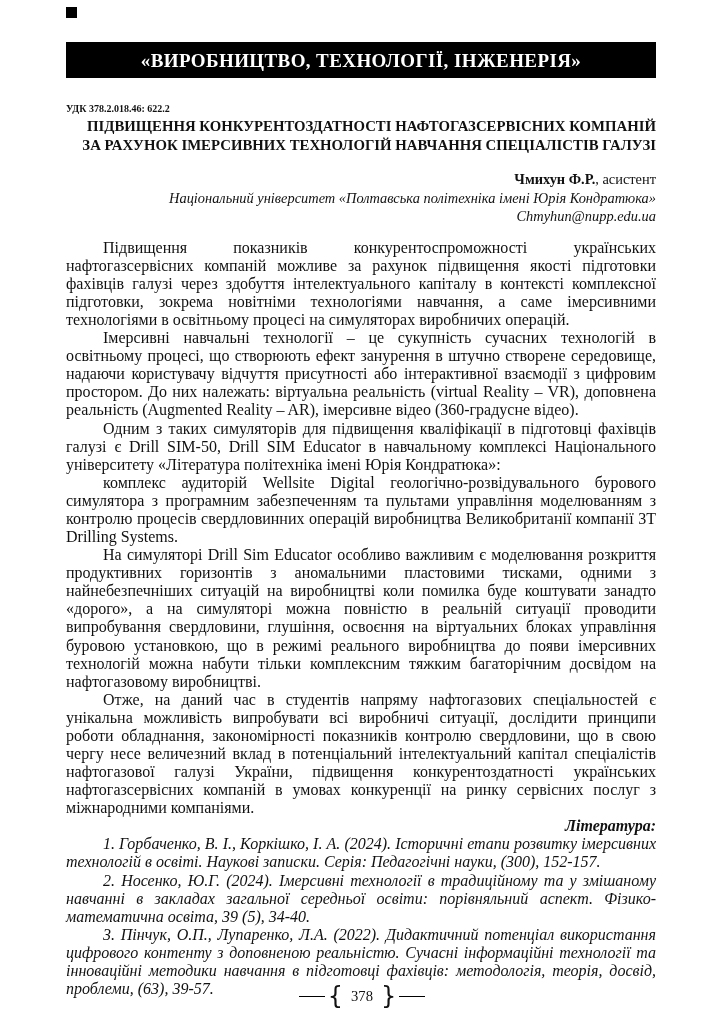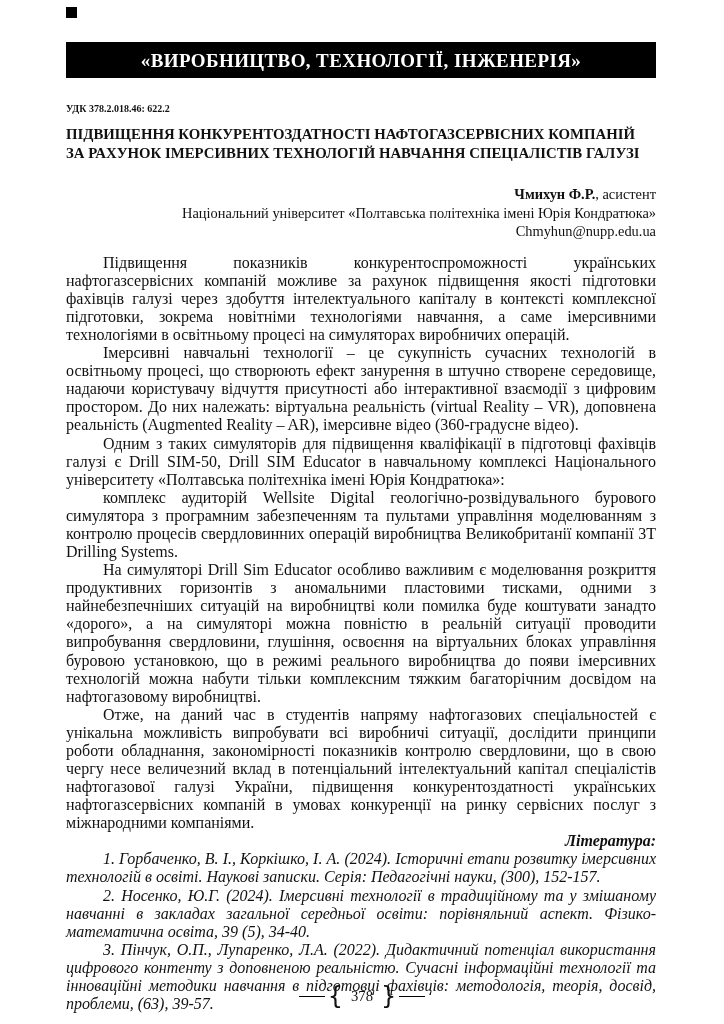--- a/index.html
+++ b/index.html
@@ -30,34 +30,34 @@
     line-height: 1;
     padding: 9px 0 8px 0;
     letter-spacing: 0.4px;
   }
   .udc {
     margin-top: 25px;
     font-weight: 700;
     font-size: 10px;
   }
   .title {
-    margin-top: 11px;
+    margin-top: 3px;
     font-weight: 700;
     font-size: 14.8px;
-    text-align: left;
+    text-align: right;
     line-height: 1.3;
   }
   .byline {
-    margin-top: 22px;
+    margin-top: 15px;
     text-align: right;
     font-size: 14.4px;
     line-height: 1.28;
   }
   .byline .name { font-weight: 700; }
-  .byline .affil, .byline .email { }
+  .byline .affil, .byline .email { font-style: italic; }
   .bodytext {
     margin-top: 13px;
     font-size: 16px;
     line-height: 1.13;
     text-align: justify;
   }
   .bodytext p {
     margin: 0;
     text-indent: 37px;
   }
@@ -109,21 +109,21 @@
 
   <div class="byline">
     <div><span class="name">Чмихун Ф.Р.</span><span>, асистент</span></div>
     <div class="affil">Національний університет «Полтавська політехніка імені Юрія Кондратюка»</div>
     <div class="email">Chmyhun@nupp.edu.ua</div>
   </div>
 
   <div class="bodytext">
     <p>Підвищення показників конкурентоспроможності українських нафтогазсервісних компаній можливе за рахунок підвищення якості підготовки фахівців галузі через здобуття інтелектуального капіталу в контексті комплексної підготовки, зокрема новітніми технологіями навчання, а саме імерсивними технологіями в освітньому процесі на симуляторах виробничих операцій.</p>
     <p>Імерсивні навчальні технології – це сукупність сучасних технологій в освітньому процесі, що створюють ефект занурення в штучно створене середовище, надаючи користувачу відчуття присутності або інтерактивної взаємодії з цифровим простором. До них належать: віртуальна реальність (virtual Reality – VR), доповнена реальність (Augmented Reality – AR), імерсивне відео (360-градусне відео).</p>
-    <p>Одним з таких симуляторів для підвищення кваліфікації в підготовці фахівців галузі є Drill SIM-50, Drill SIM Educator в навчальному комплексі Національного університету «Полтавська політехніка імені Юрія Кондратюка»:</p>
+    <p>Одним з таких симуляторів для підвищення кваліфікації в підготовці фахівців галузі є Drill SIM-50, Drill SIM Educator в навчальному комплексі Національного університету «Література політехніка імені Юрія Кондратюка»:</p>
     <p>комплекс аудиторій Wellsite Digital геологічно-розвідувального бурового симулятора з програмним забезпеченням та пультами управління моделюванням з контролю процесів свердловинних операцій виробництва Великобританії компанії 3T Drilling Systems.</p>
     <p>На симуляторі Drill Sim Educator особливо важливим є моделювання розкриття продуктивних горизонтів з аномальними пластовими тисками, одними з найнебезпечніших ситуацій на виробництві коли помилка буде коштувати занадто «дорого», а на симуляторі можна повністю в реальній ситуації проводити випробування свердловини, глушіння, освоєння на віртуальних блоках управління буровою установкою, що в режимі реального виробництва до появи імерсивних технологій можна набути тільки комплексним тяжким багаторічним досвідом на нафтогазовому виробництві.</p>
     <p>Отже, на даний час в студентів напряму нафтогазових спеціальностей є унікальна можливість випробувати всі виробничі ситуації, дослідити принципи роботи обладнання, закономірності показників контролю свердловини, що в свою чергу несе величезний вклад в потенціальний інтелектуальний капітал спеціалістів нафтогазової галузі України, підвищення конкурентоздатності українських нафтогазсервісних компаній в умовах конкуренції на ринку сервісних послуг з міжнародними компаніями.</p>
 
     <p class="lit-head">Література:</p>
 
     <p class="ref">1. Горбаченко, В. І.,  Коркішко, І. А. (2024). Історичні етапи розвитку імерсивних технологій в освіті. Наукові записки. Серія: Педагогічні науки, (300), 152-157.</p>
     <p class="ref">2. Носенко, Ю.Г. (2024). Імерсивні технології в традиційному та у змішаному навчанні в закладах загальної середньої освіти: порівняльний аспект. Фізико-математична освіта, 39 (5), 34-40.</p>
     <p class="ref">3. Пінчук, О.П., Лупаренко, Л.А. (2022). Дидактичний потенціал використання цифрового контенту з доповненою реальністю. Сучасні інформаційні технології та інноваційні методики навчання в підготовці фахівців: методологія, теорія, досвід, проблеми, (63), 39-57.</p>
   </div>

